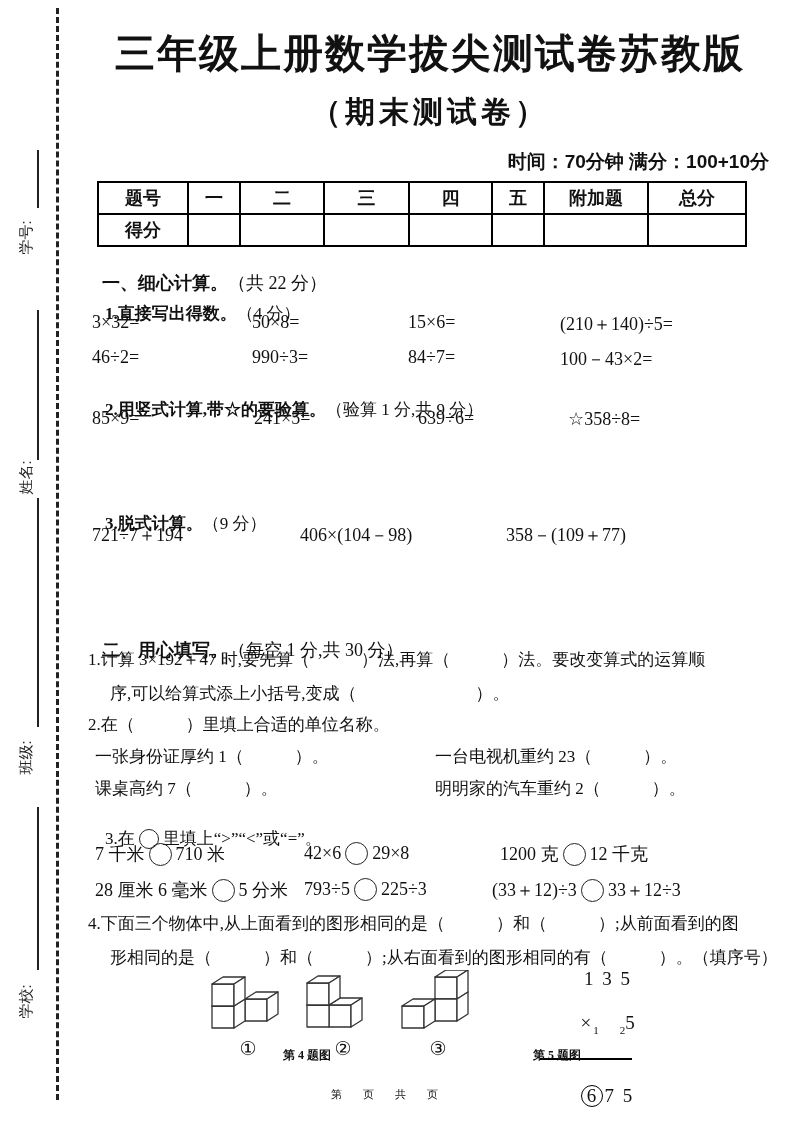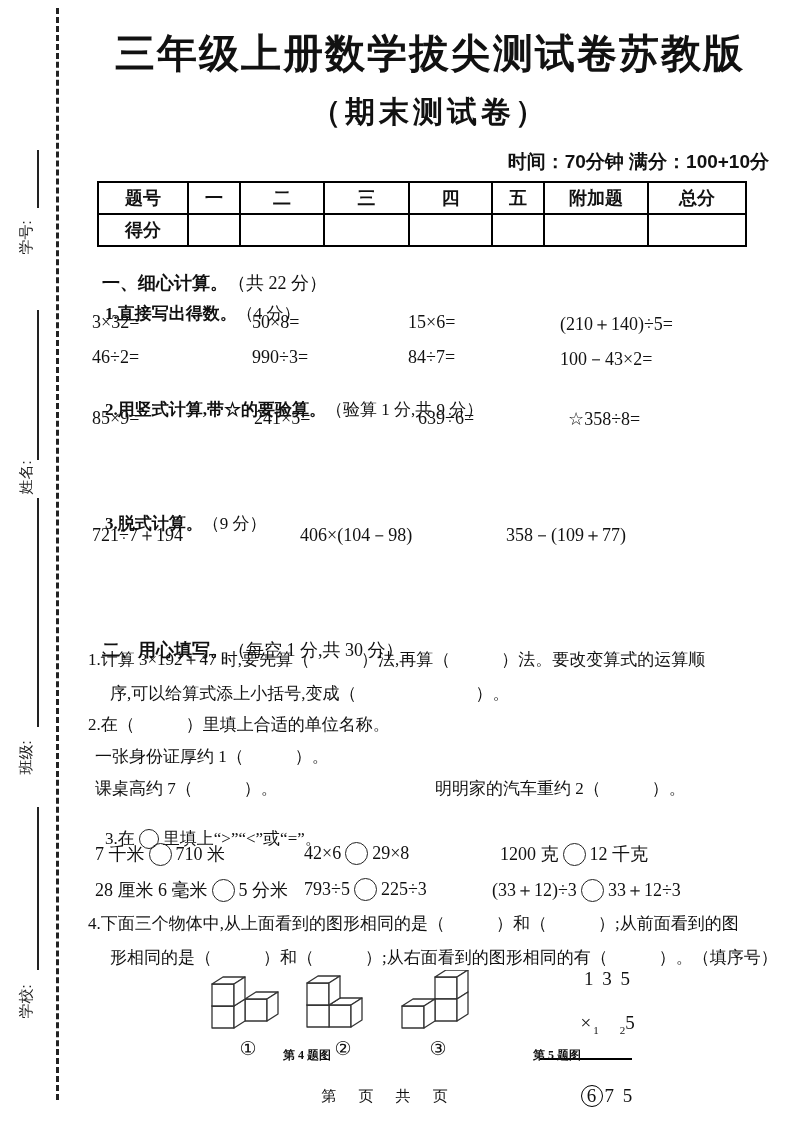--- a/index.html
+++ b/index.html
@@ -50,21 +50,21 @@
   .caption { position:absolute; font-weight:bold; font-size:12px; white-space:pre; }
 
   .mult { position:absolute; left:540px; top:968px; width:92px; font-size:19px; }
   .m-row { text-align:right; white-space:pre; letter-spacing:2px; }
   .m-carry { font-size:11px; position:relative; top:5px; letter-spacing:0; }
   .m-rule { border-top:2px solid #000; margin:2px 0 3px 0; }
   .m-circ { display:inline-block; width:22px; height:22px; line-height:20px; text-align:center;
             border:1.5px solid #000; border-radius:50%; letter-spacing:0; margin-right:2px; }
 
   .footer { position:absolute; left:0; top:1087px; width:778px; text-align:center;
-            font-size:15px; letter-spacing:9px;
+            font-size:11px; letter-spacing:9px;
             font-family:"Liberation Sans","DejaVu Sans",sans-serif; }
 </style>
 </head>
 <body>
 
 <div class="page">
 
   <div class="dash-line"></div>
   <div class="seg" style="top:150px; height:58px;"></div>
   <div class="seg" style="top:310px; height:150px;"></div>
@@ -145,20 +145,21 @@
 
   <div class="line bold" style="left:84px; top:617px; font-size:18px;">
     <span>二、用心填写。</span><span class="note">（每空 1 分,共 30 分）</span>
   </div>
 
   <div class="line" style="left:88px; top:648px;">1.计算 3×192＋47 时,要先算（　　　）法,再算（　　　）法。要改变算式的运算顺</div>
   <div class="line" style="left:110px; top:682px;">序,可以给算式添上小括号,变成（　　　　　　　）。</div>
 
   <div class="line" style="left:88px; top:713px;">2.在（　　　）里填上合适的单位名称。</div>
   <div class="line" style="left:95px; top:745px;">一张身份证厚约 1（　　　）。</div>
+  <div class="line" style="left:435px; top:745px;">一台电视机重约 23（　　　）。</div>
   <div class="line" style="left:95px; top:777px;">课桌高约 7（　　　）。</div>
   <div class="line" style="left:435px; top:777px;">明明家的汽车重约 2（　　　）。</div>
 
   <div class="line" style="left:88px; top:807px;">
     <span>3.在</span><span class="cmp-circle small"></span><span>里填上“&gt;”“&lt;”或“=”。</span>
   </div>
 
   <div class="exprrow" style="top:842px; height:30px;">
     <span class="expr" style="left:3px;"><span>7 千米</span><span class="cmp-circle"></span><span>710 米</span></span>
     <span class="expr" style="left:212px;"><span>42×6</span><span class="cmp-circle"></span><span>29×8</span></span>

